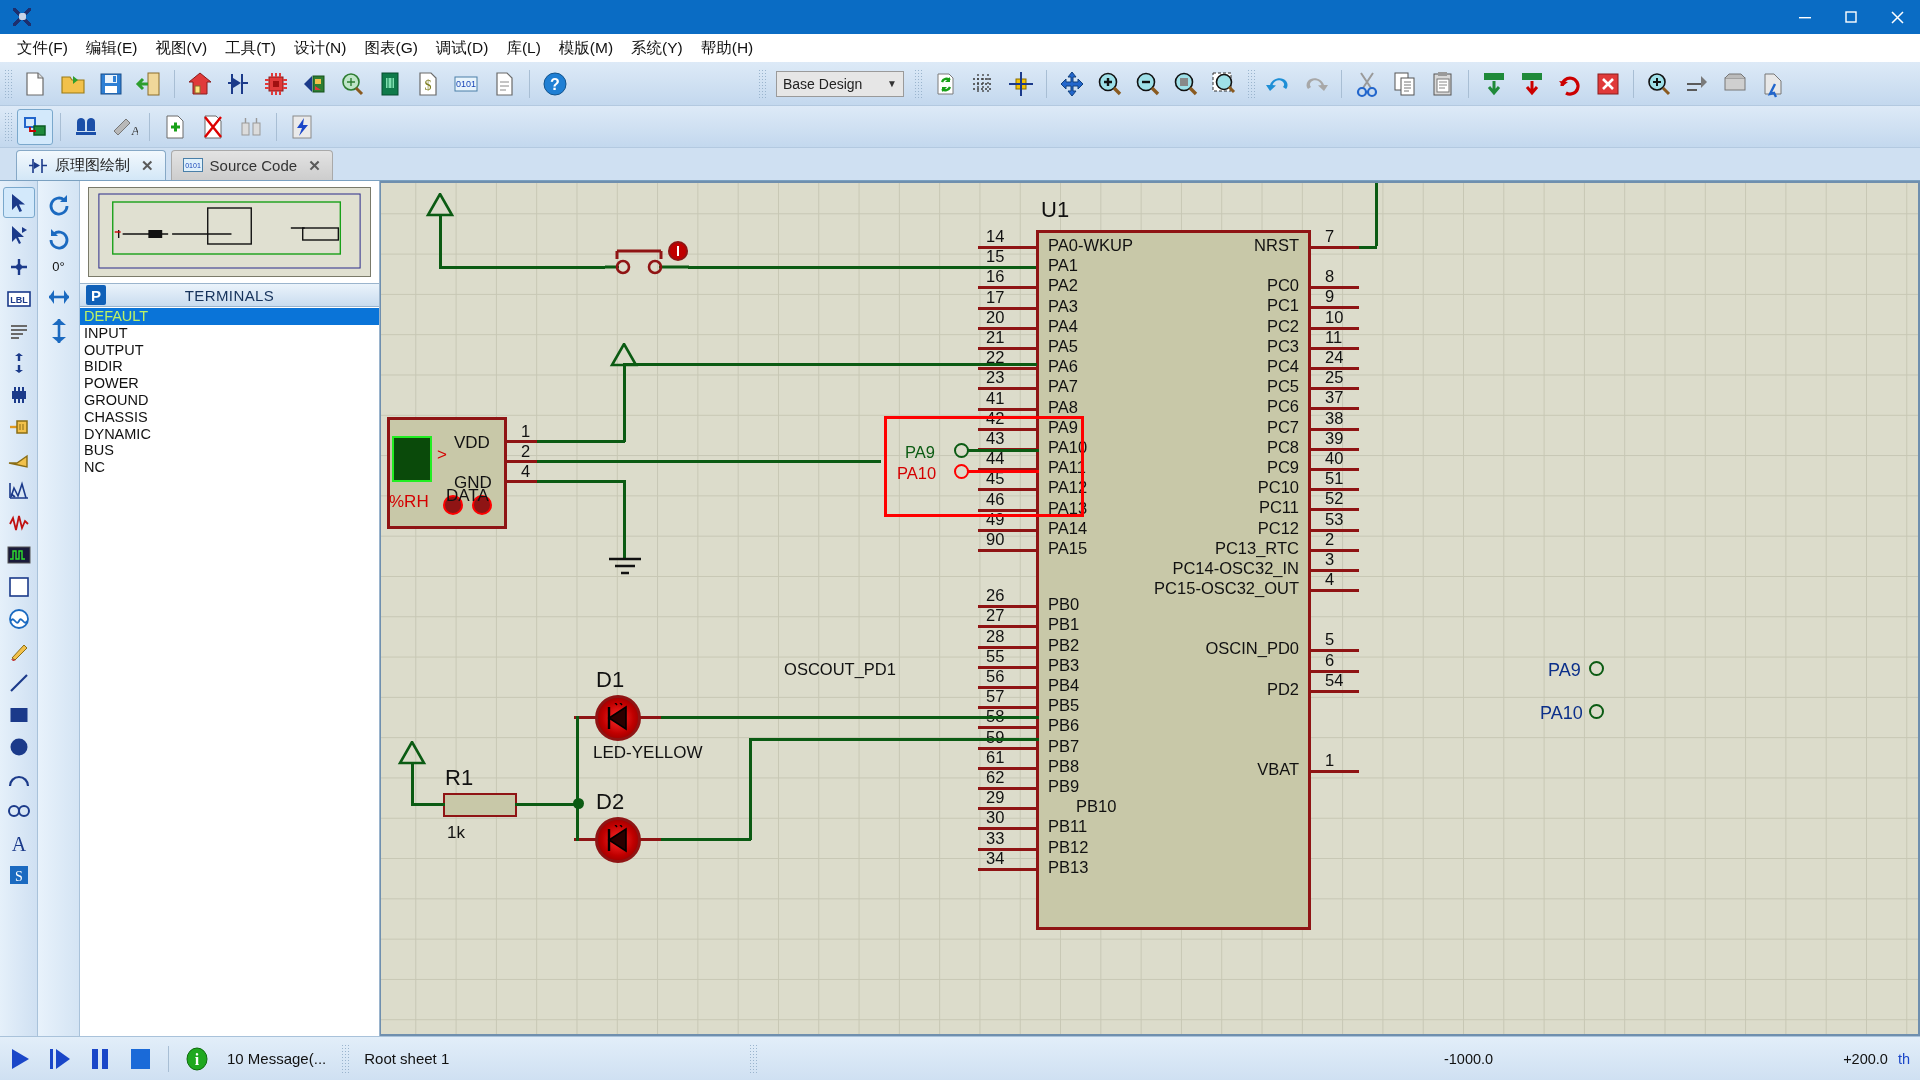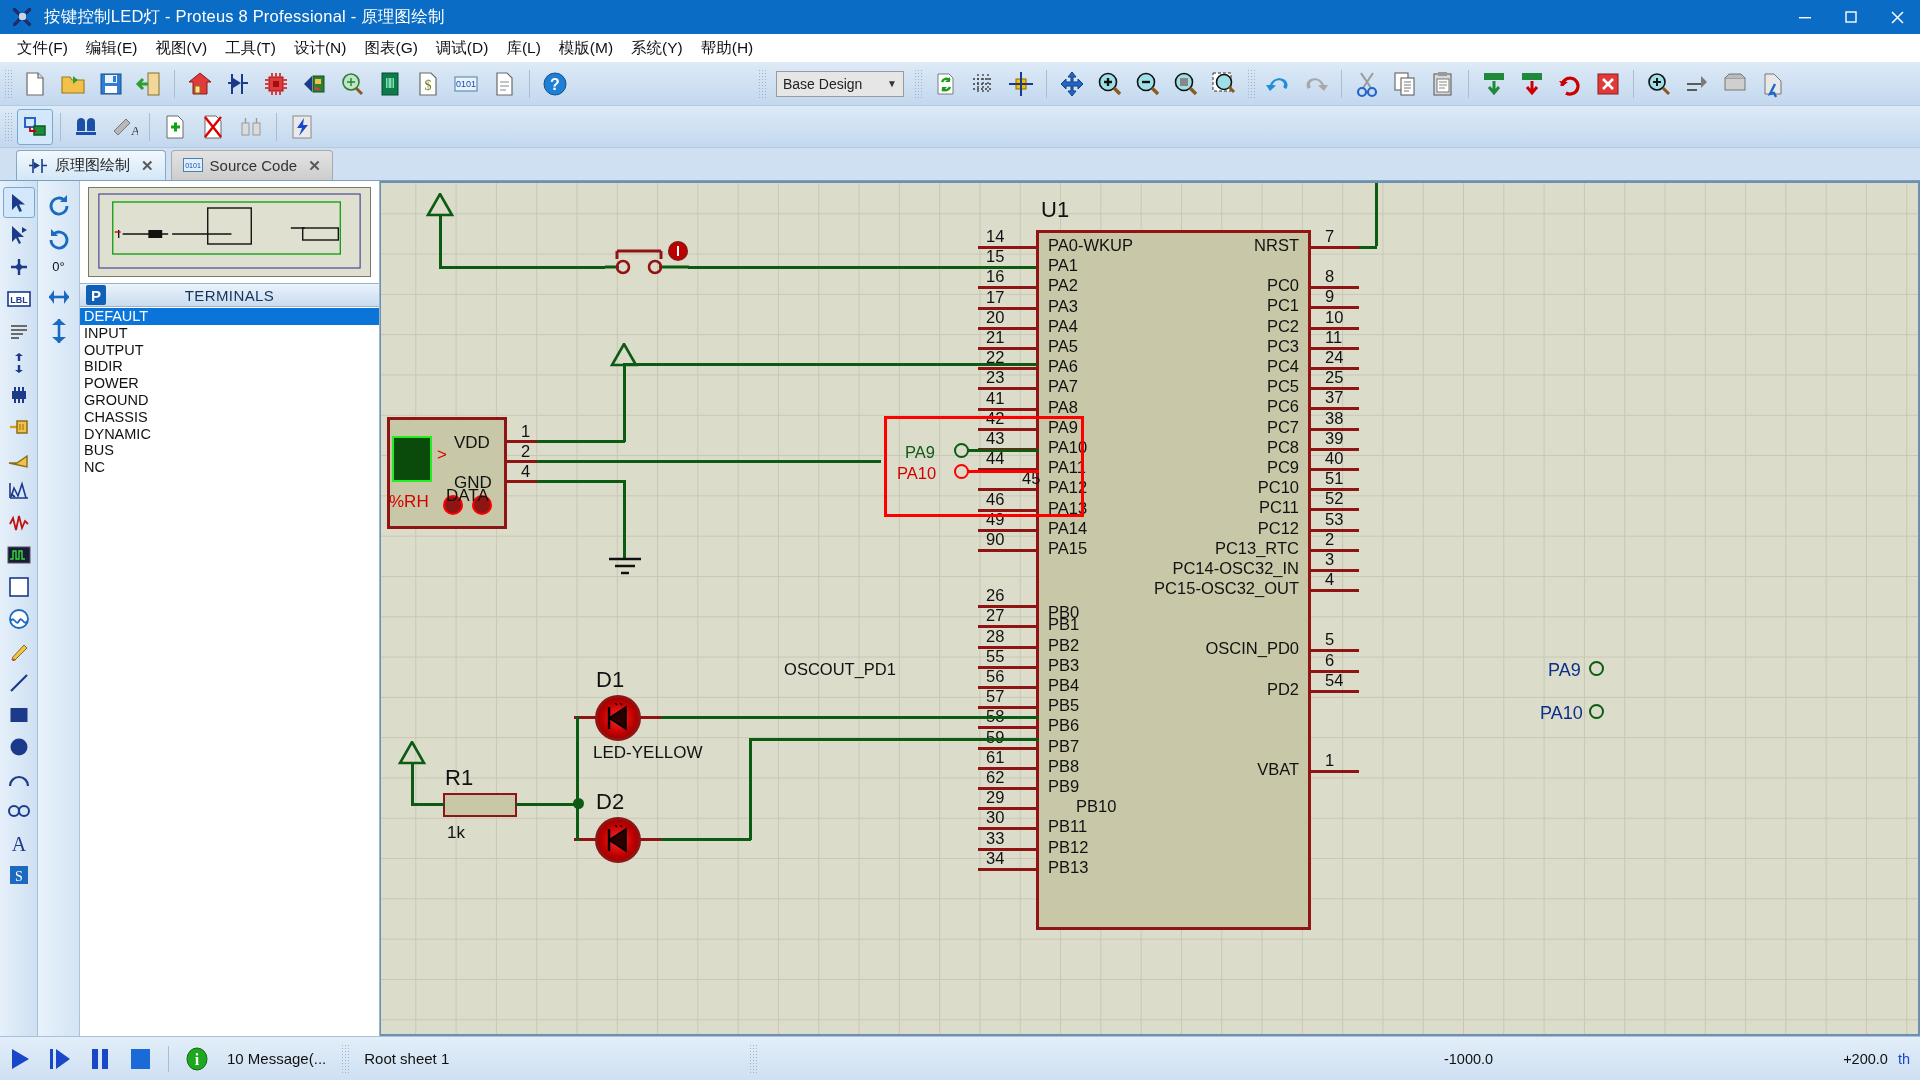--- a/index.html
+++ b/index.html
@@ -81,21 +81,21 @@
      position:relative; overflow:hidden; }
   #terminals-header { height:24px; margin:6px 0 0 0;
      background:linear-gradient(180deg,#eaf3fb,#c9dcef);
      display:flex; align-items:center; border-top:1px solid #9ab4cd; border-bottom:1px solid #9ab4cd;}
   .pbadge { width:20px; height:20px; background:#1060b8; color:#fff; font-weight:bold; font-size:15px;
      display:flex; align-items:center; justify-content:center; margin-left:6px; border-radius:2px; }
   #terminals-title { flex:1; text-align:center; font-size:15px; color:#16335c; letter-spacing:.4px;
      padding-right:26px; }
   #termlist { flex:1; background:#fff; padding-top:1px; }
   .term { height:16.8px; font-size:14.5px; color:#111; padding-left:4px; line-height:16.8px; }
-  .term.sel { background:#0a74d8; color:#ffffff; }
+  .term.sel { background:#0a74d8; color:#bef264; }
 
   
   #canvaswrap { flex:1; position:relative; background:#dcdccb;
      border:2px solid #6f8fae; border-left:1px solid #6f8fae; overflow:hidden; }
   #grid { position:absolute; inset:0;
      background-image:
        linear-gradient(to right, #c7c7b4 1px, transparent 1px),
        linear-gradient(to bottom, #c7c7b4 1px, transparent 1px);
      background-size:40.3px 40.3px; background-position:-6px -10px; }
   .wire { background:#0b5b13; position:absolute; }
@@ -124,21 +124,20 @@
   .sb-sep { width:8px; height:30px; margin:0 5px;
      background-image:radial-gradient(#9ab4cd 40%, transparent 42%); background-size:3px 3px; }
   .sb-field { padding:0 10px; white-space:nowrap; }
   .vline { width:1px; height:26px; background:#a8bed4; margin:0 8px; }
 </style>
 </head>
 <body>
 
 <div id="titlebar">
   <div class="app-icon"></div>
-  <div id="title-text">按键控制LED灯 - Proteus 8 Professional - 原理图绘制</div>
   <div class="win-btns">
     <div class="win-btn">
       <svg width="14" height="14" viewBox="0 0 14 14">
           <rect x="1" y="7" width="12" height="1.4" fill="#fff"></rect>
         </svg>
     </div>
     <div class="win-btn">
       <svg width="14" height="14" viewBox="0 0 14 14">
           <rect x="2" y="2" width="10" height="10" fill="none" stroke="#fff" stroke-width="1.4"></rect>
         </svg>
@@ -718,21 +717,21 @@
         <div class="pinname" style="left: 667px; top: 174.2px;">PA6</div>
         <div class="pinname" style="left: 667px; top: 194.4px;">PA7</div>
         <div class="pinname" style="left: 667px; top: 214.6px;">PA8</div>
         <div class="pinname" style="left: 667px; top: 234.8px;">PA9</div>
         <div class="pinname" style="left: 667px; top: 255px;">PA10</div>
         <div class="pinname" style="left: 667px; top: 275.2px;">PA11</div>
         <div class="pinname" style="left: 667px; top: 295.4px;">PA12</div>
         <div class="pinname" style="left: 667px; top: 315.6px;">PA13</div>
         <div class="pinname" style="left: 667px; top: 335.8px;">PA14</div>
         <div class="pinname" style="left: 667px; top: 356px;">PA15</div>
-        <div class="pinname" style="left: 667px; top: 412.2px; margin-top: 8px;">PB0</div>
+        <div class="pinname" style="left: 667px; top: 412.2px;">PB0</div>
         <div class="pinname" style="left: 667px; top: 432.4px;">PB1</div>
         <div class="pinname" style="left: 667px; top: 452.6px;">PB2</div>
         <div class="pinname" style="left: 667px; top: 472.8px;">PB3</div>
         <div class="pinname" style="left: 667px; top: 493px;">PB4</div>
         <div class="pinname" style="left: 667px; top: 513.2px;">PB5</div>
         <div class="pinname" style="left: 667px; top: 533.4px;">PB6</div>
         <div class="pinname" style="left: 667px; top: 553.6px;">PB7</div>
         <div class="pinname" style="left: 667px; top: 573.8px;">PB8</div>
         <div class="pinname" style="left: 667px; top: 594px;">PB9</div>
         <div class="pinname" style="left: 667px; top: 614.2px; margin-left: 28px;">PB10</div>
@@ -746,21 +745,21 @@
         <div class="pinnum" style="left: 605px; top: 84.4px;">16</div>
         <div class="pinnum" style="left: 605px; top: 104.6px;">17</div>
         <div class="pinnum" style="left: 605px; top: 124.8px;">20</div>
         <div class="pinnum" style="left: 605px; top: 145px;">21</div>
         <div class="pinnum" style="left: 605px; top: 165.2px;">22</div>
         <div class="pinnum" style="left: 605px; top: 185.4px;">23</div>
         <div class="pinnum" style="left: 605px; top: 205.6px;">41</div>
         <div class="pinnum" style="left: 605px; top: 225.8px;">42</div>
         <div class="pinnum" style="left: 605px; top: 246px;">43</div>
         <div class="pinnum" style="left: 605px; top: 266.2px;">44</div>
-        <div class="pinnum" style="left: 605px; top: 286.4px; margin-left: 36px;">45</div>
+        <div class="pinnum" style="left: 605px; top: 286.4px;">45</div>
         <div class="pinnum" style="left: 605px; top: 306.6px;">46</div>
         <div class="pinnum" style="left: 605px; top: 326.8px;">49</div>
         <div class="pinnum" style="left: 605px; top: 347px;">90</div>
         <div class="pinnum" style="left: 605px; top: 403.2px;">26</div>
         <div class="pinnum" style="left: 605px; top: 423.4px;">27</div>
         <div class="pinnum" style="left: 605px; top: 443.6px;">28</div>
         <div class="pinnum" style="left: 605px; top: 463.8px;">55</div>
         <div class="pinnum" style="left: 605px; top: 484px;">56</div>
         <div class="pinnum" style="left: 605px; top: 504.2px;">57</div>
         <div class="pinnum" style="left: 605px; top: 524.4px;">58</div>

